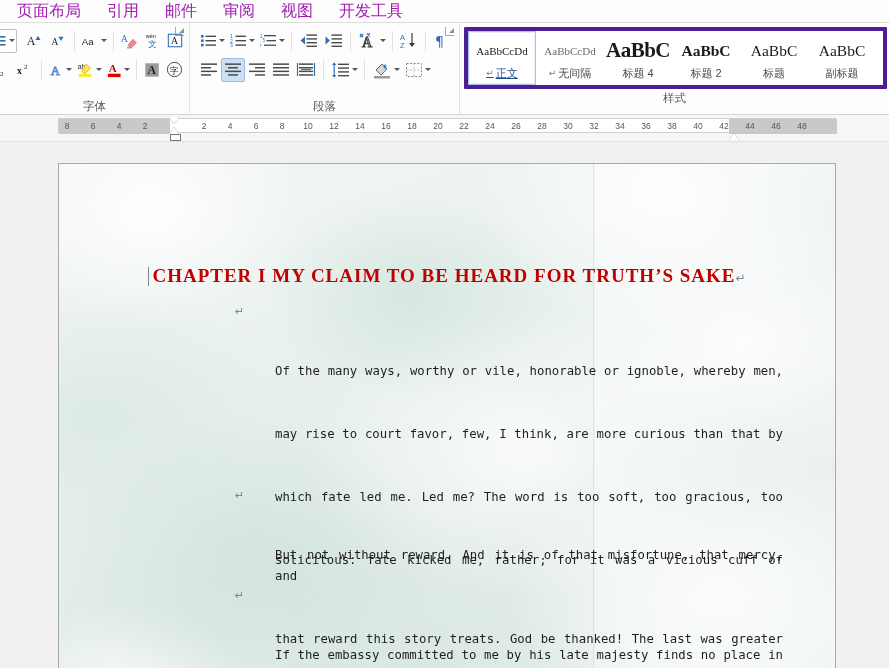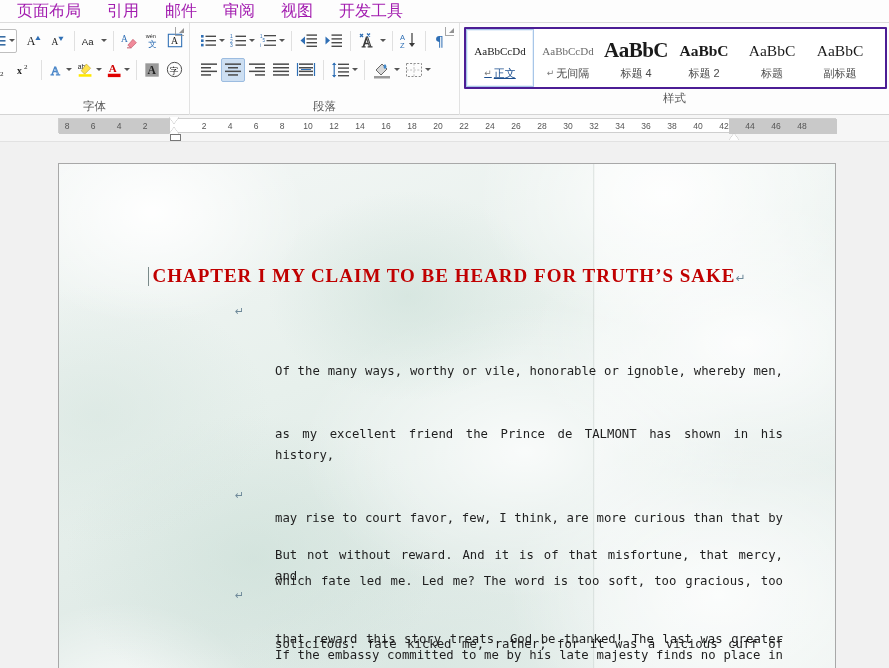--- a/index.html
+++ b/index.html
@@ -99,21 +99,21 @@
   .btn-split{ padding-right:1px; }
 
   .ico{ display:block; }
 
   
   #styles-group{ flex:1; border-right:none; }
   .gallery{
     display:flex;
     align-items:stretch;
     height:62px;
-    border:2px solid #4c1d95;
+    border:4px solid #4c1d95;
     border-radius:1px;
     margin:4px 2px 0 4px;
     background:#fff;
     overflow:hidden;
   }
   .style-item{
     width:68px;
     display:flex;
     flex-direction:column;
     align-items:center;
@@ -763,21 +763,20 @@
     <div id="page-content">
 
       <div class="doc-title">
         <span class="caret-bar"></span><span>CHAPTER I MY CLAIM TO BE HEARD FOR TRUTH’S SAKE</span><span class="pmark">↵</span>
       </div>
 
       <div class="blank-line" style="top:141px;">↵</div>
 
       <div class="body-block" style="top:155px;">
         <span class="para-line just">Of the many ways, worthy or vile, honorable or ignoble, whereby men,</span>
-        <span class="para-line just">as my excellent friend the Prince de TALMONT has shown in his history,</span>
         <span class="para-line just">may rise to court favor, few, I think, are more curious than that by</span>
         <span class="para-line just">which fate led me. Led me? The word is too soft, too gracious, too</span>
         <span class="para-line just">solicitous: fate kicked me, rather; for it was a vicious cuff of</span>
         
         
         
       </div>
 
       <div class="blank-line" style="top:325px;">↵</div>
 

